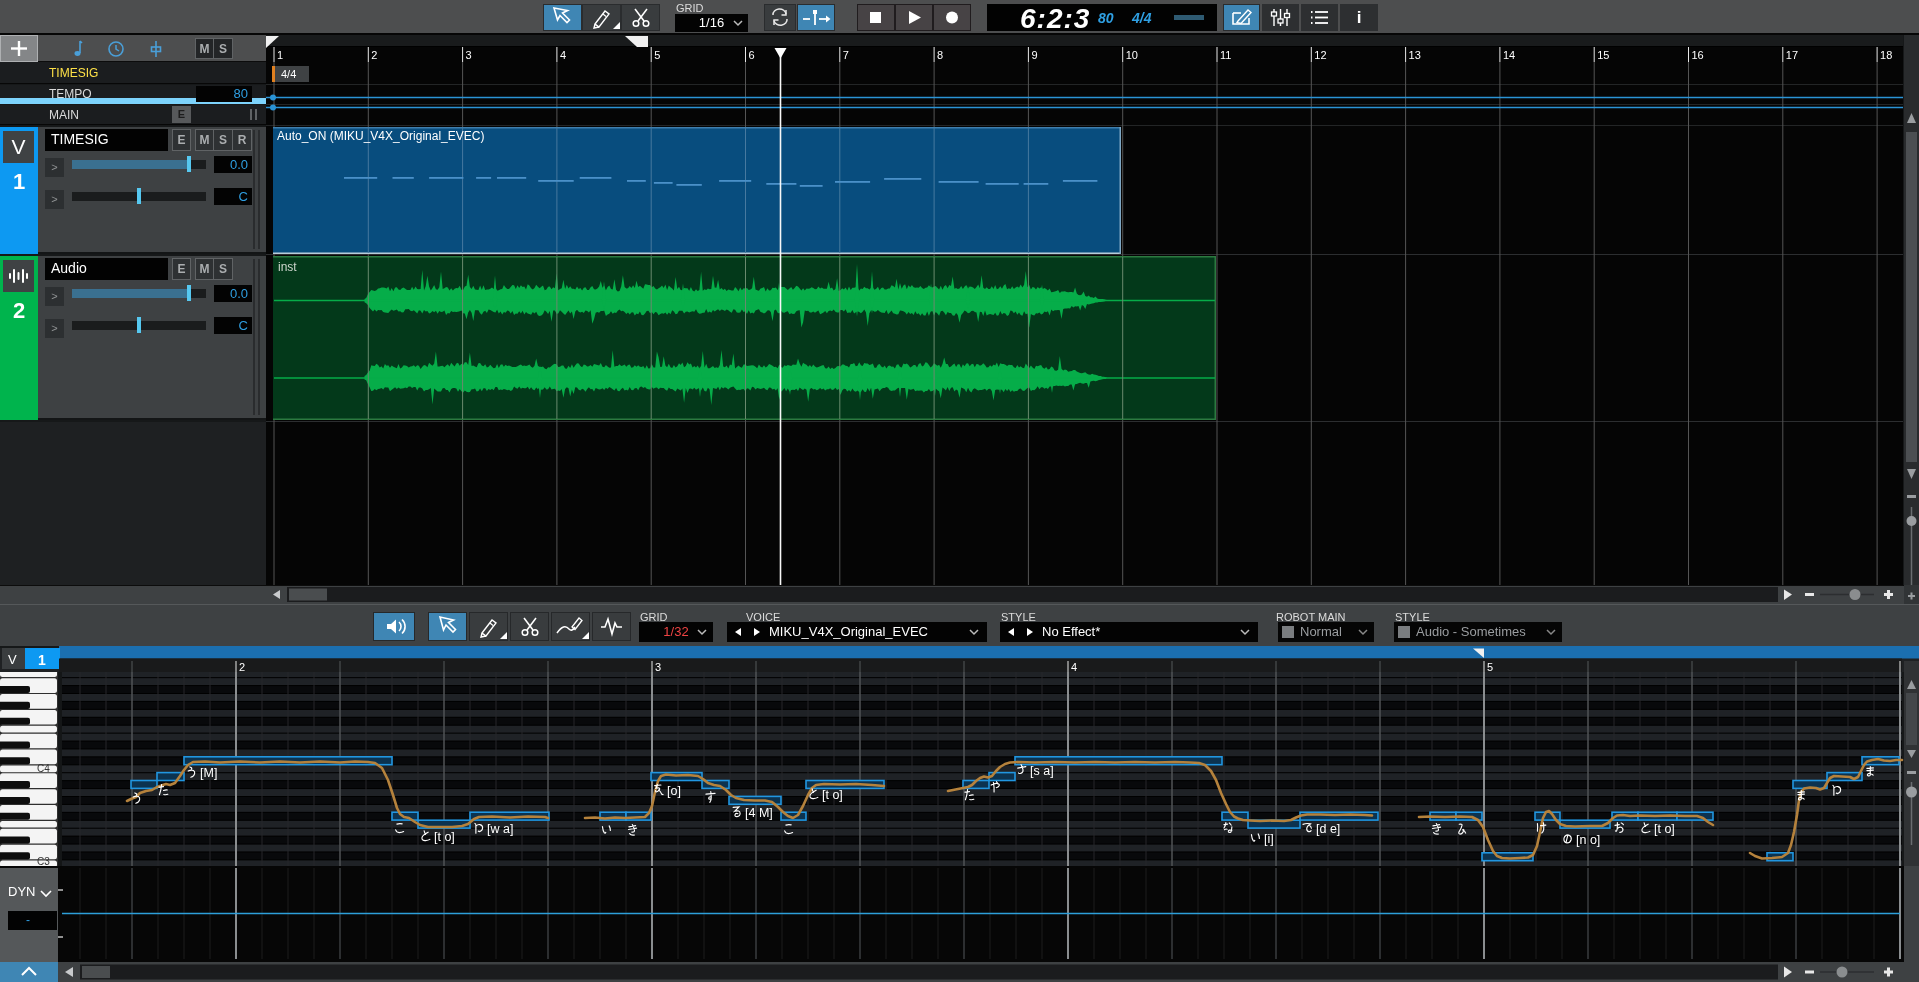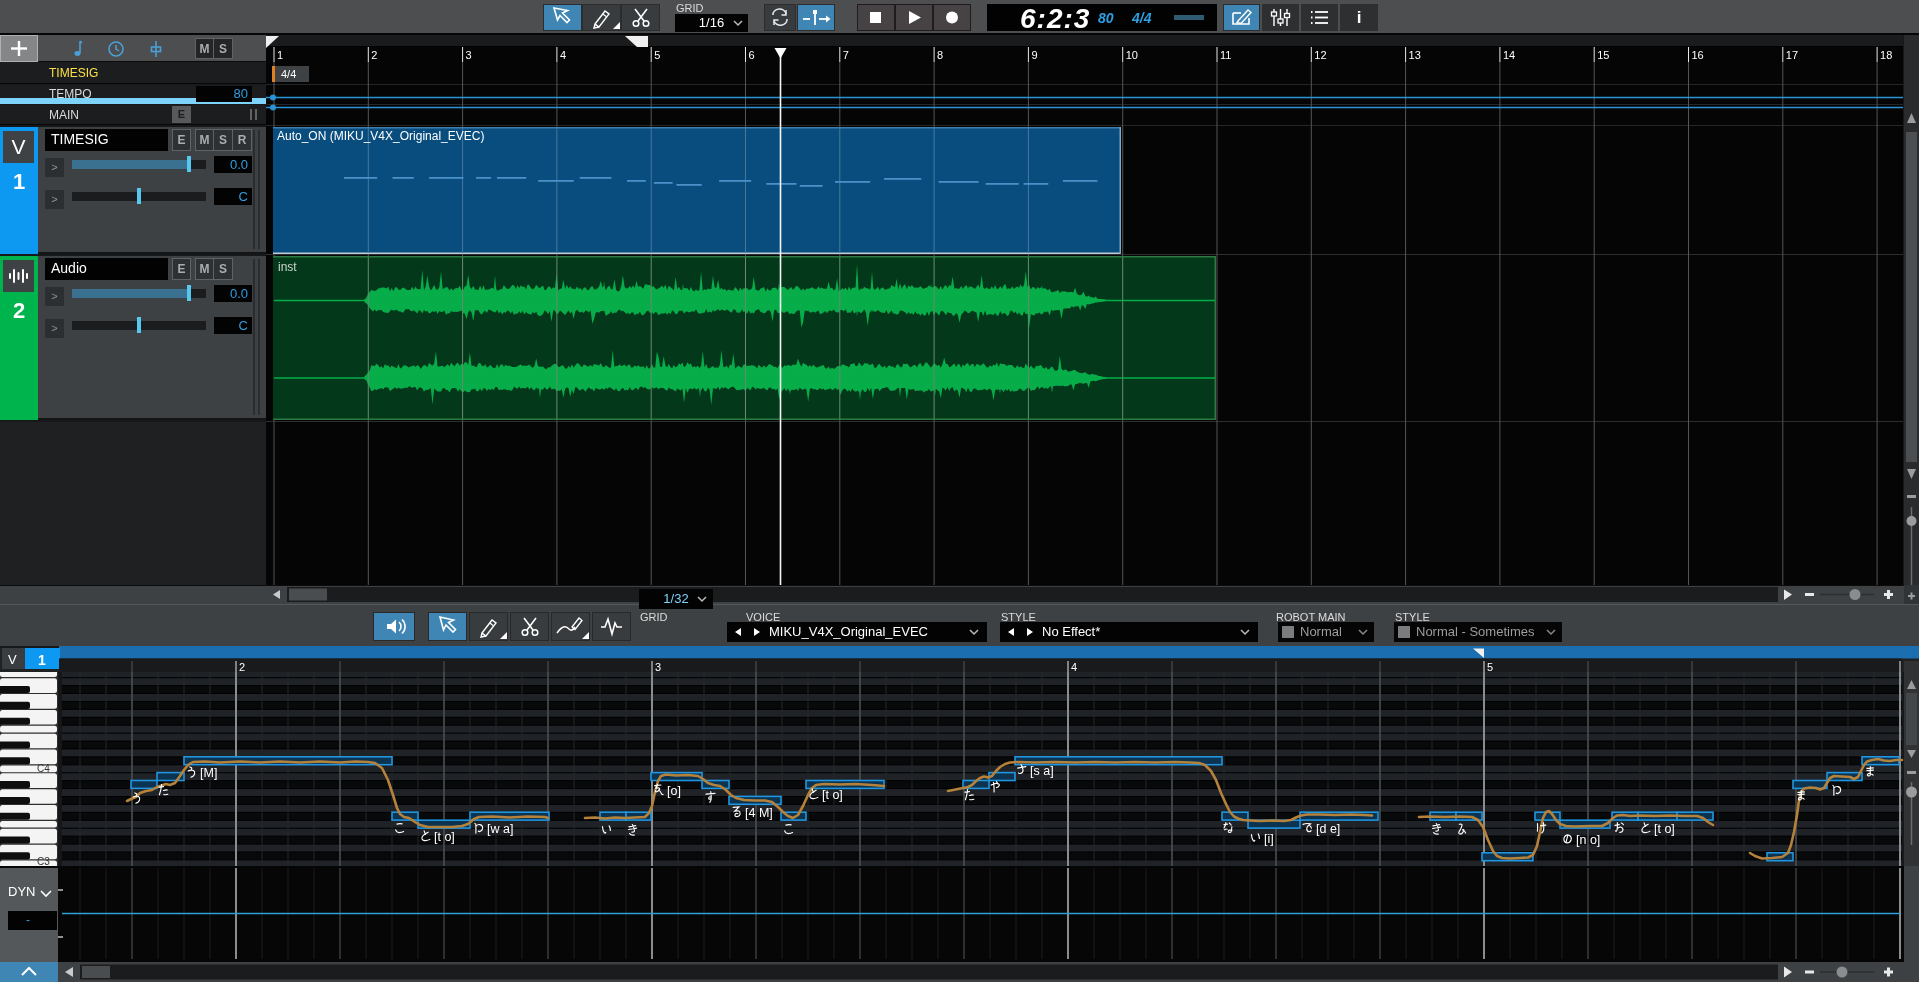--- a/index.html
+++ b/index.html
@@ -361,21 +361,21 @@
     </svg></div>
 <div class="abs" style="left:551px;top:612px;width:39px;height:29px;background:#393c3e;border:1px solid #26282a"><svg width="37" height="27" viewBox="0 0 37 27">
       <path d="M5,20 Q12,10 17,16 Q20,19 23,14" fill="none" stroke="#fff" stroke-width="1.5"></path>
       <path d="M20,14 L27,5 L30,7.5 L23,16.5 Z" fill="none" stroke="#fff" stroke-width="1.3"></path>
       <path d="M30,26 L37,26 L37,19 Z" fill="#fff"></path>
     </svg></div>
 <div class="abs" style="left:592px;top:612px;width:39px;height:29px;background:#393c3e;border:1px solid #26282a"><svg width="37" height="27" viewBox="0 0 37 27">
       <path d="M8,14 L12,14 L15,6 L19,21 L22,10 L24,14 L29,14" fill="none" stroke="#fff" stroke-width="1.6"></path>
     </svg></div>
 <div class="abs" style="left:640px;top:611px;font-size:11px;color:#dcdcdc">GRID</div>
-<div class="abs" style="left:639px;top:589px;width:74px;height:20px;background:#030303;color:#7dd3fc;font-size:13px;line-height:20px;text-align:center">1/32<svg class="abs" style="right:6px;top:6px" width="10" height="8" viewBox="0 0 10 8">
+<div class="abs" style="left:639px;top:622px;width:74px;height:20px;background:#030303;color:#ef4444;font-size:13px;line-height:20px;text-align:center">1/32<svg class="abs" style="right:6px;top:6px" width="10" height="8" viewBox="0 0 10 8">
       <path d="M1,2 L5,6 L9,2" fill="none" stroke="#bbb" stroke-width="1.5"></path>
     </svg></div>
 <div class="abs" style="left:746px;top:611px;font-size:11px;color:#dcdcdc">VOICE</div>
 <div class="abs" style="left:727px;top:622px;width:260px;height:20px;background:#030303;color:#fff;font-size:13px;line-height:20px">
     <svg class="abs" style="left:7px;top:6px" width="9" height="9">
       <path d="M7,0 L7,8 L1,4 Z" fill="#fff"></path>
     </svg>
     <svg class="abs" style="left:25px;top:6px" width="9" height="9">
       <path d="M2,0 L2,8 L8,4 Z" fill="#fff"></path>
     </svg>
@@ -401,21 +401,21 @@
 <div class="abs" style="left:1278px;top:622px;width:96px;height:20px;background:#050505;color:#9a9da0;font-size:13px;line-height:20px">
     <span class="abs" style="left:4px;top:4px;width:12px;height:12px;background:#7a7d80"></span>
     <span style="position:absolute;left:22px">Normal</span>
     <svg class="abs" style="right:6px;top:6px" width="10" height="8" viewBox="0 0 10 8">
       <path d="M1,2 L5,6 L9,2" fill="none" stroke="#888" stroke-width="1.5"></path>
     </svg>
   </div>
 <div class="abs" style="left:1395px;top:611px;font-size:11px;color:#dcdcdc">STYLE</div>
 <div class="abs" style="left:1394px;top:622px;width:168px;height:20px;background:#050505;color:#9a9da0;font-size:13px;line-height:20px">
     <span class="abs" style="left:4px;top:4px;width:12px;height:12px;background:#7a7d80"></span>
-    <span style="position:absolute;left:22px">Normal - Sometimes</span>
+    <span style="position:absolute;left:22px">Audio - Sometimes</span>
     <svg class="abs" style="right:6px;top:6px" width="10" height="8" viewBox="0 0 10 8">
       <path d="M1,2 L5,6 L9,2" fill="none" stroke="#888" stroke-width="1.5"></path>
     </svg>
   </div>
 <div class="abs" style="left:59px;top:646px;width:1860px;height:2px;background:#1b6fb0"></div>
 <svg class="abs" style="left:0;top:648px" width="1919" height="218" viewBox="0 648 1919 218">
     <rect x="0" y="648" width="1919" height="24" fill="#1f2123"></rect>
     <rect x="59" y="648" width="1860" height="10.5" fill="#1b6fb0"></rect>
     <rect x="2" y="648" width="23" height="21" fill="#3a3d3f"></rect>
     <text x="8" y="664" font-size="13" fill="#fff">V</text>

